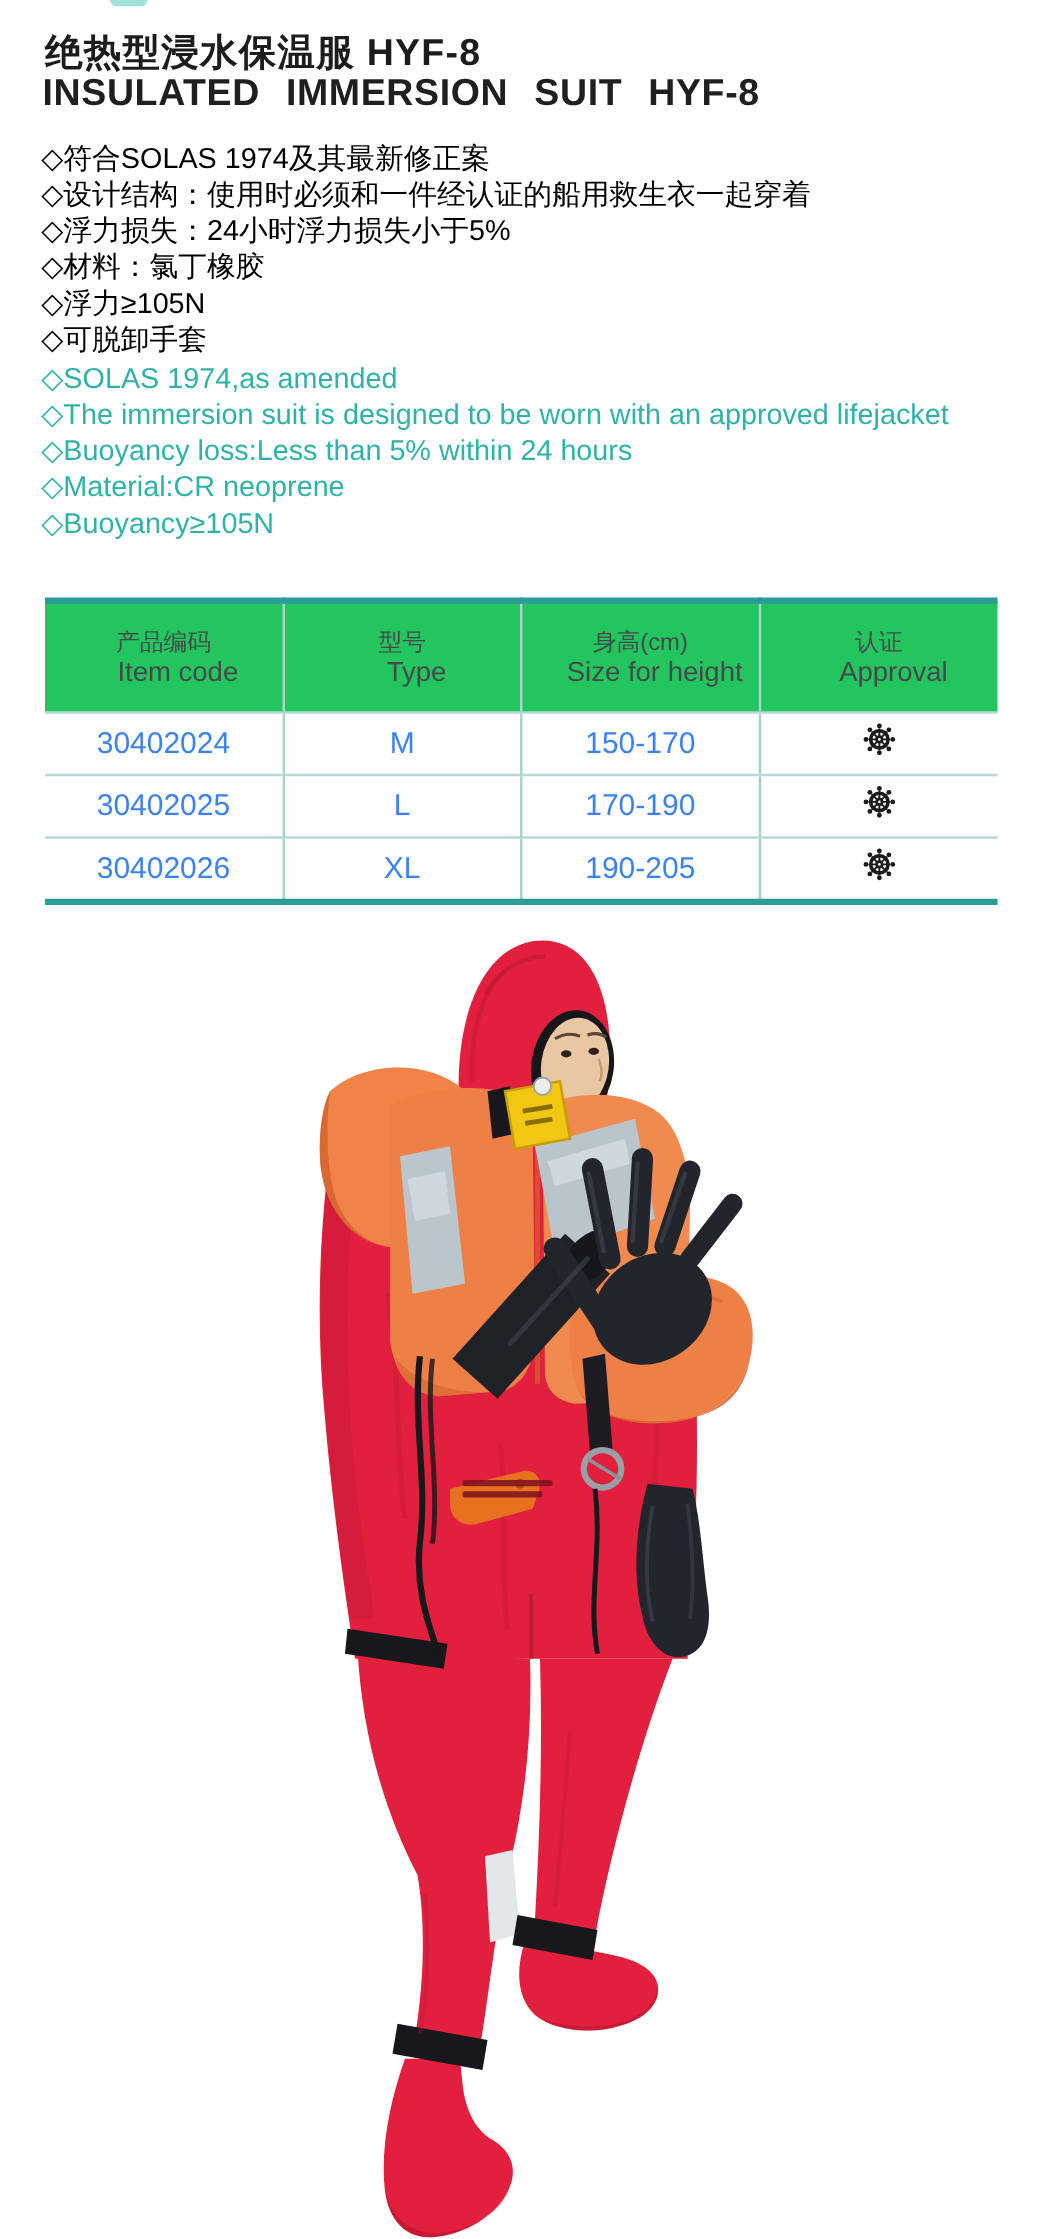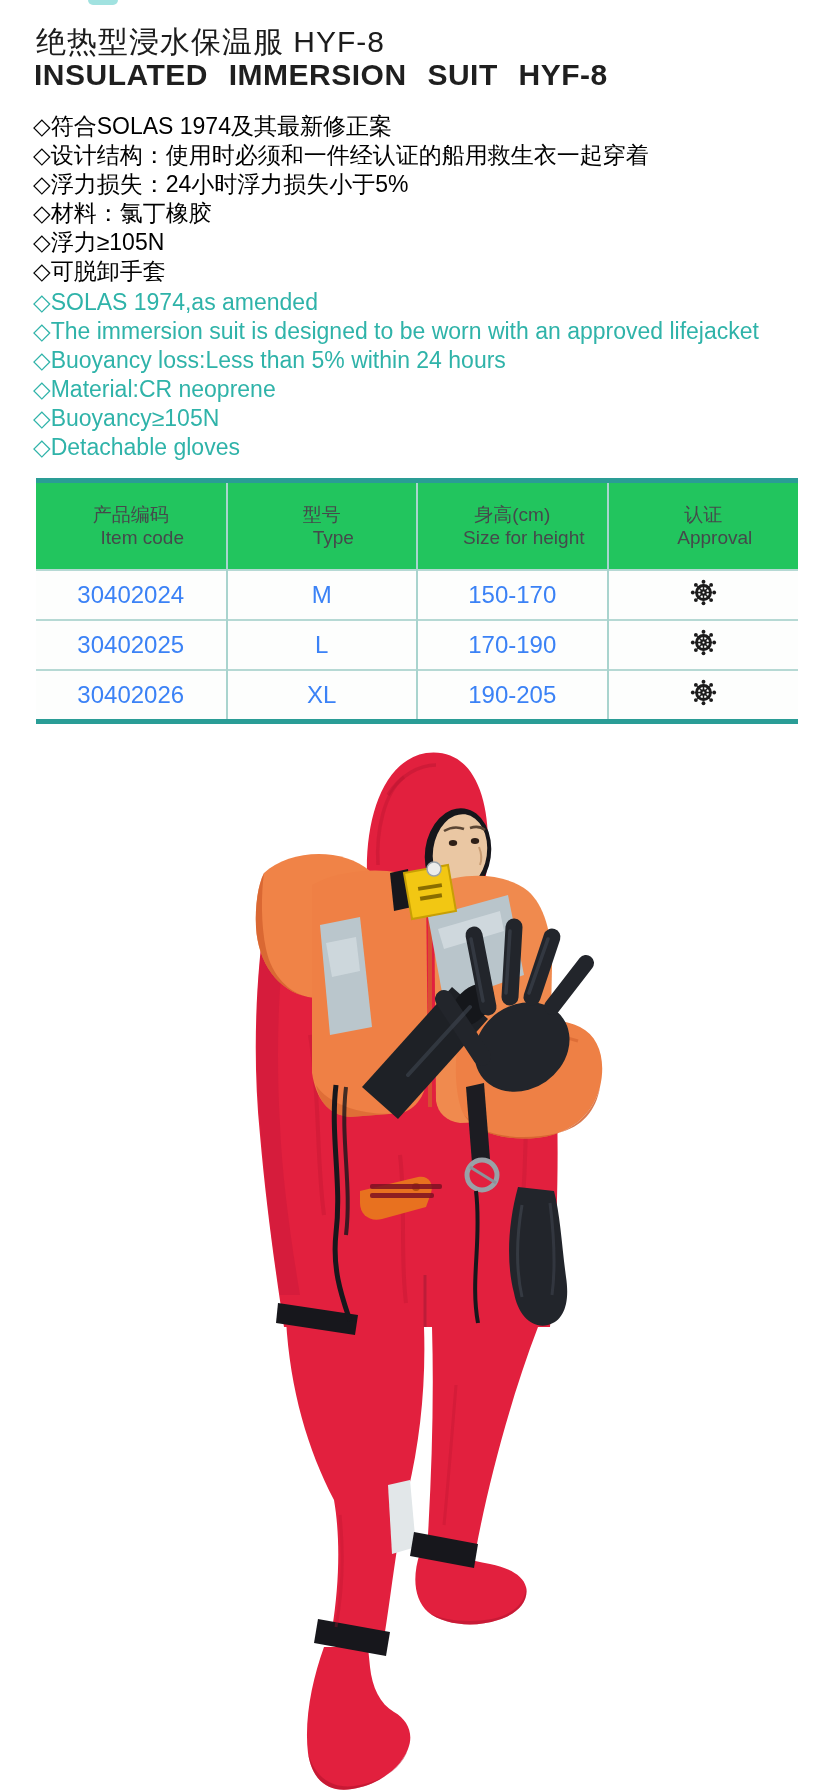--- a/index.html
+++ b/index.html
@@ -4,34 +4,34 @@
 <style>
   html,body{margin:0;padding:0;}
   body{
     width:830px;height:1791px;background:#ffffff;
     font-family:"Liberation Sans","DejaVu Sans",sans-serif;
     position:relative;overflow:hidden;
   }
   .logo-frag{position:absolute;left:88px;top:0;width:30px;height:5px;
     background:#8adbd8;border-radius:0 0 6px 6px;opacity:.8;}
   .title-zh{position:absolute;left:36px;top:22px;margin:0;
-    font-size:30px;font-weight:400;color:#1c1c1c;letter-spacing:1px;}
+    font-size:30px;font-weight:700;color:#1c1c1c;letter-spacing:1px;}
   .title-en{position:absolute;left:34px;top:58px;margin:0;
     font-size:30px;font-weight:700;color:#1f1f1f;letter-spacing:.5px;word-spacing:12px;}
   ul.features{position:absolute;left:33px;margin:0;padding:0;list-style:none;
     font-size:23px;line-height:29px;white-space:nowrap;}
   ul.features.zh{top:112px;color:#000000;}
   ul.features.en{top:288px;color:#2fb3a9;}
   table.spec{position:absolute;left:36px;top:478px;width:762px;
     border-collapse:collapse;table-layout:fixed;
     border-top:5px solid #2a9d96;border-bottom:5px solid #2a9d96;}
   table.spec th{background:#22c55e;height:84px;font-weight:400;color:#45494b;
     vertical-align:middle;text-align:center;}
   table.spec th .th-zh{font-size:19px;line-height:23px;}
-  table.spec th .th-en{font-size:19px;line-height:23px;padding-left:23px;}
+  table.spec th .th-en{font-size:22px;line-height:23px;padding-left:23px;}
   table.spec td{height:46px;text-align:center;vertical-align:middle;
     font-size:24px;color:#3b82f6;background:#fdfefd;
     border-top:2px solid #b6d9d4;}
   table.spec th + th, table.spec td + td{border-left:2px solid #a9d4ce;}
   .wheel{display:inline-block;line-height:0;}
   .photo{position:absolute;left:220px;top:735px;width:400px;height:1056px;}
   .photo svg{display:block;width:100%;height:100%;}
 </style>
 </head>
 <body>
@@ -49,21 +49,20 @@
   <li>◇浮力≥105N</li>
   <li>◇可脱卸手套</li>
 </ul>
 
 <ul class="features en">
   <li>◇SOLAS 1974,as amended</li>
   <li>◇The immersion suit is designed to be worn with an approved lifejacket</li>
   <li>◇Buoyancy loss:Less than 5% within 24 hours</li>
   <li>◇Material:CR neoprene</li>
   <li>◇Buoyancy≥105N</li>
-  <li>◇Detachable gloves</li>
 </ul>
 
 <table class="spec">
   <thead>
     <tr>
       <th>
         <div class="th-zh">产品编码</div>
         <div class="th-en">Item code</div>
       </th>
       <th>

